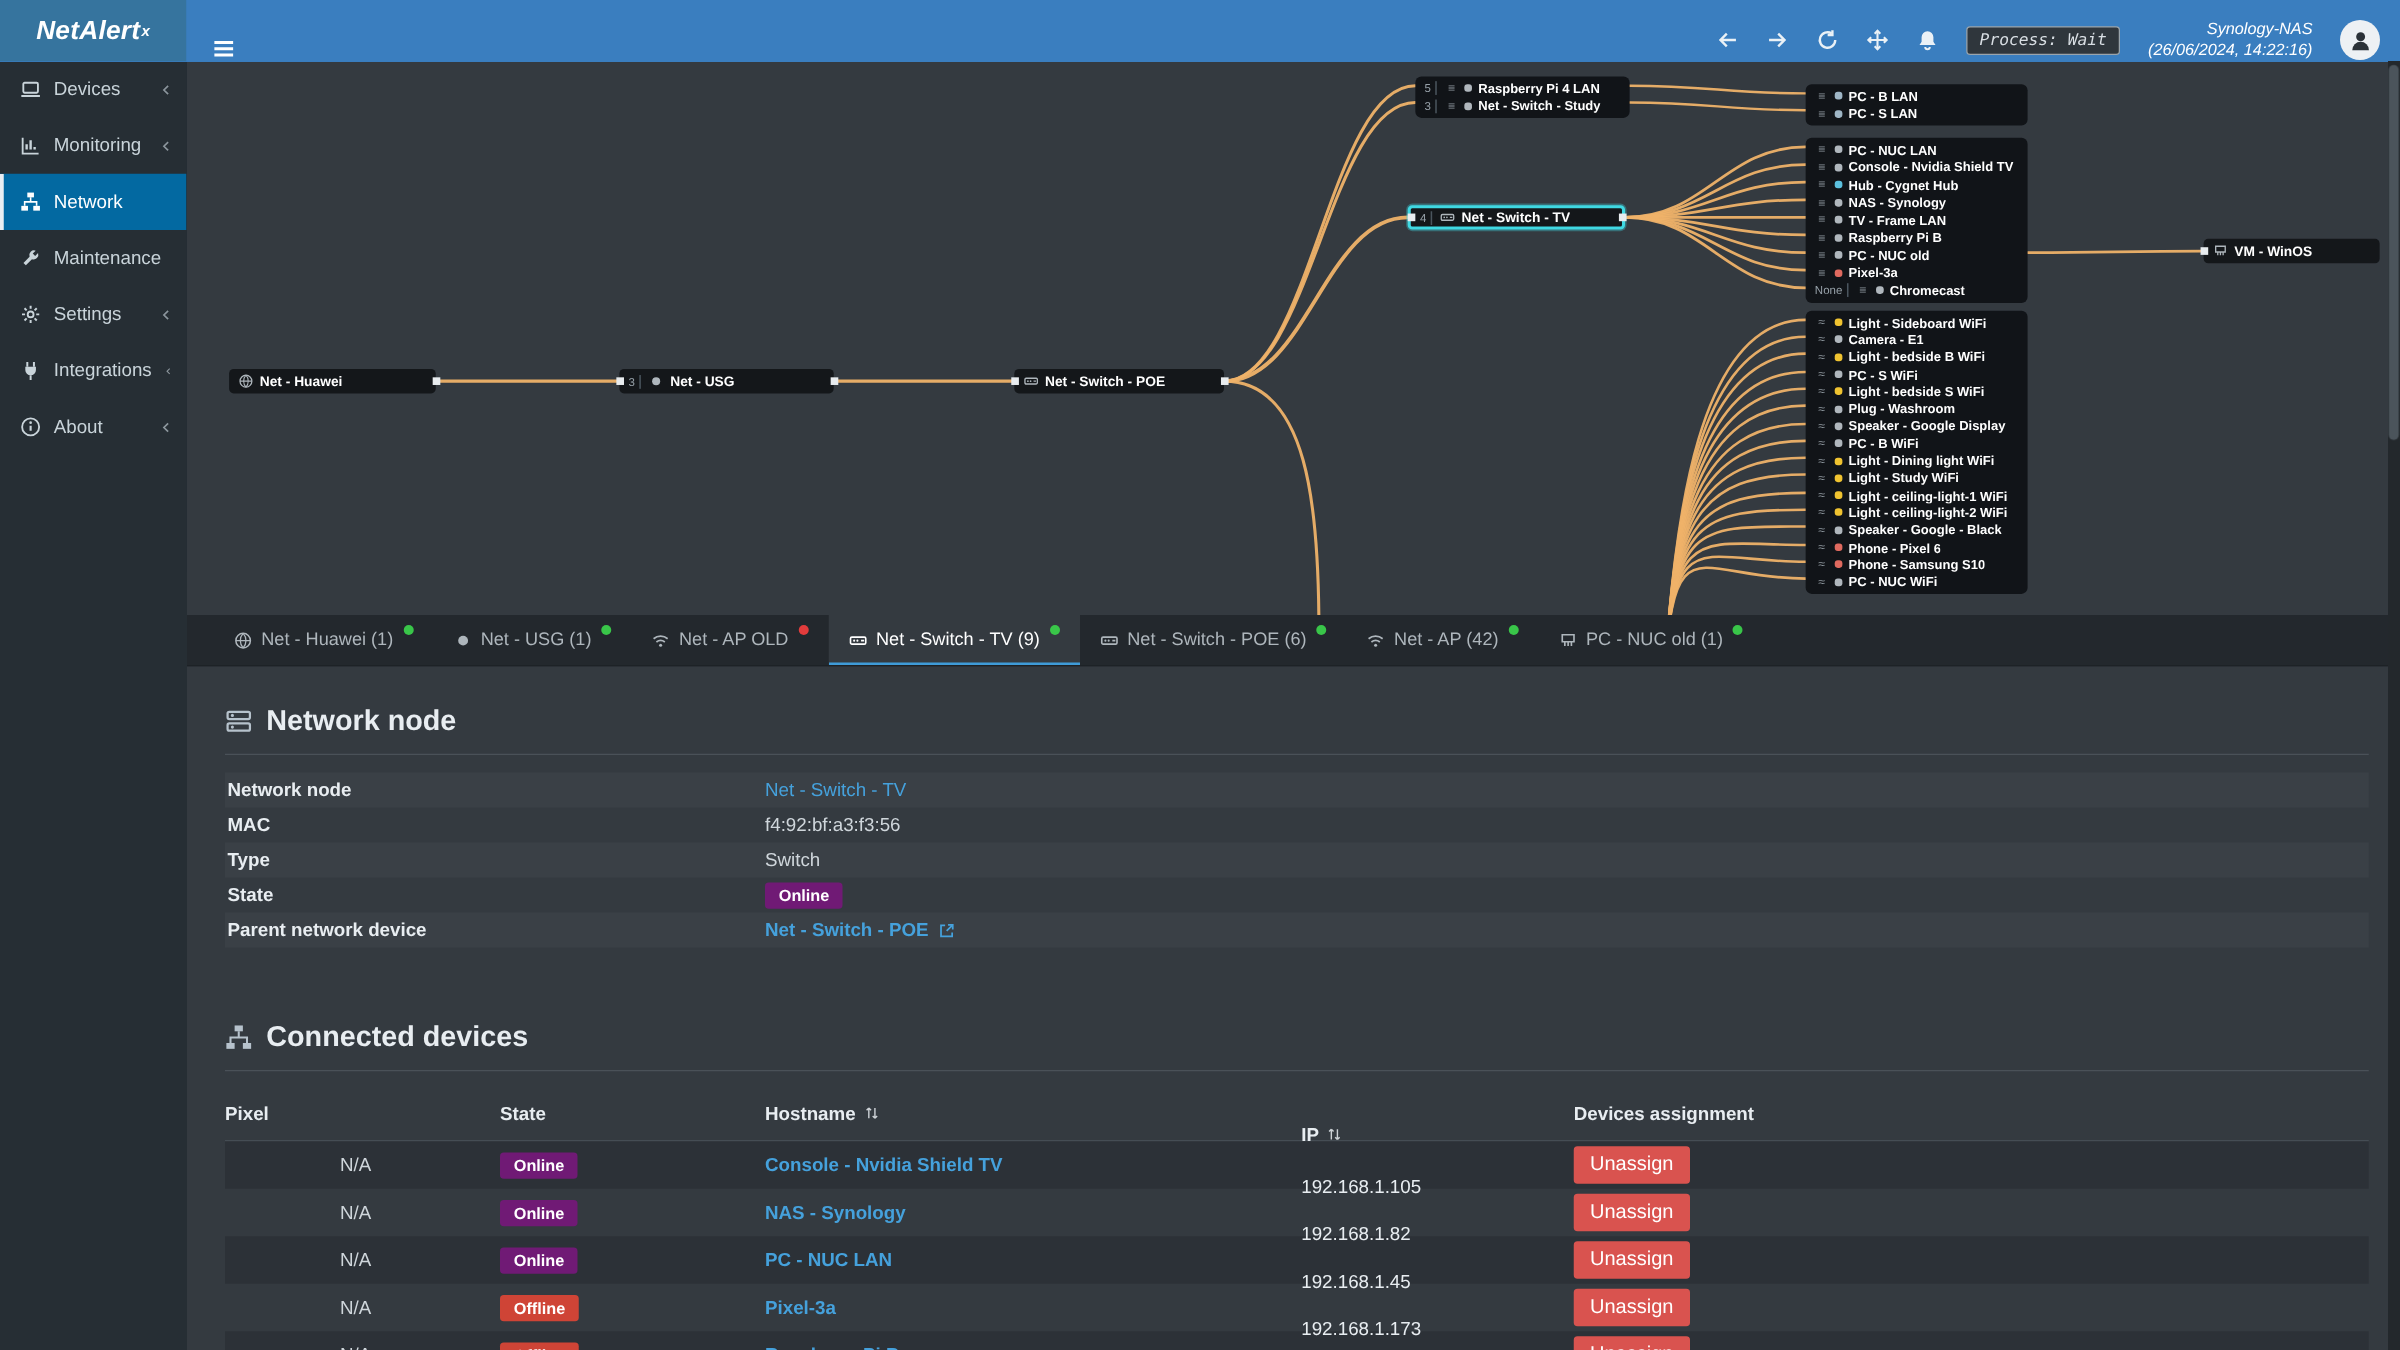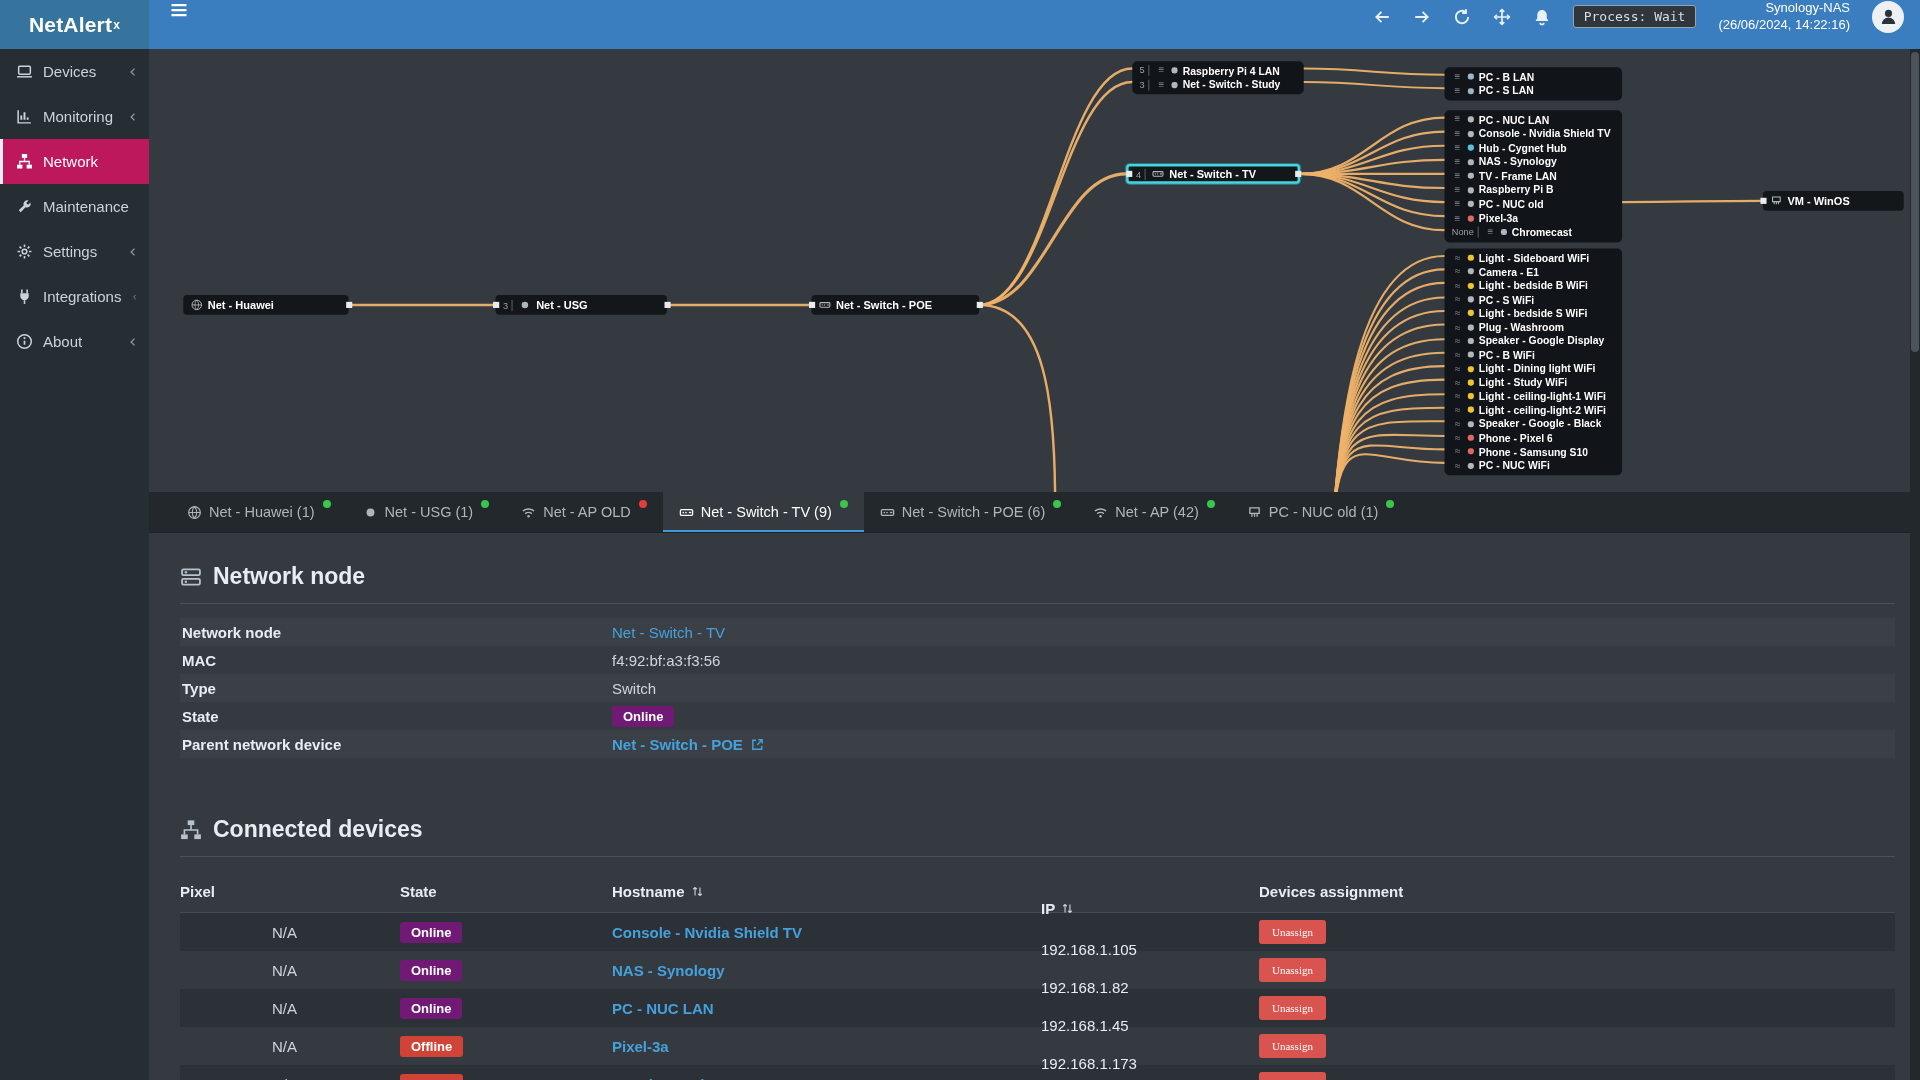--- a/index.html
+++ b/index.html
@@ -1,39 +1,39 @@
 <!DOCTYPE html>
 <html><head>
 <meta charset="utf-8">
 <style>
   * { margin:0; padding:0; box-sizing:border-box; }
   html,body { width:1920px; height:1080px; overflow:hidden; background:#343a40;
               font-family:"Liberation Sans", sans-serif; color:#e8edf1; }
 
   
   .topbar { position:fixed; top:0; left:0; right:0; height:49px; background:#3a7ebf;
-            display:flex; align-items:flex-start; z-index:50; }
+            display:flex; align-items:flex-end; z-index:50;font-style:italic; }
   .logo { width:149px; height:49px; background:#36749e; color:#fff; font-weight:bold;
           font-size:21px; display:flex; align-items:center; justify-content:center; letter-spacing:.2px; }
   .logo sup { font-size:12px; margin-left:1px; }
   .burger { margin-left:20px; width:20px; height:20px; color:#fff; cursor:pointer; }
   .tb-right { margin-left:auto; display:flex; align-items:center; gap:22px; padding-right:16px; color:#eaf1f6; }
   .tbi { width:18px; height:18px; color:#eaf1f6; cursor:pointer; }
   .proc-badge { font-family:"DejaVu Sans Mono", monospace; font-size:13px; color:#d8dee3;
                 background:#2f363c; border:1px solid #9aa4ab; border-radius:3px; padding:3px 10px; }
   .host-block { text-align:right; font-size:13px; line-height:1.3; color:#fff; }
   .avatar { width:32px; height:32px; border-radius:50%; background:#edf1f4; display:flex;
             align-items:center; justify-content:center; cursor:pointer; }
   .avatar svg { width:19px; height:19px; color:#2b3238; }
 
   
   .sidebar { position:fixed; top:49px; left:0; width:149px; bottom:0; background:#262e34; z-index:40; }
   .side-item { height:45px; display:flex; align-items:center; gap:10px; padding:0 10px 0 16px;
                color:#c9d4da; font-size:15px; cursor:pointer; }
-  .side-item.active { background:#be185d; color:#fff; box-shadow: inset 3px 0 0 #e9eef2; }
+  .side-item.active { background:#0369a1; color:#fff; box-shadow: inset 3px 0 0 #e9eef2; }
   .si-icon { width:17px; height:17px; flex:0 0 auto; }
   .si-label { flex:1; }
   .si-chev { width:12px; height:12px; color:#8b959c; }
 
   
   .main { position:absolute; left:149px; top:49px; right:0; bottom:0; background:#343a40; overflow:hidden; }
 
   
   .diagram { position:relative; height:443px; overflow:hidden; }
   #dscale { position:absolute; left:0; top:0; width:1446px; height:362px;
@@ -88,21 +88,21 @@
   .c-head { display:flex; align-items:center; font-weight:bold; color:#e8edf1; height:42px;
             border-bottom:1px solid #454d54; }
   .col-port { width:220px; } .col-state { width:212px; } .col-host { width:429px; }
   .col-ip { width:218px;margin-top:34px; } .col-manage { flex:1; }
   .sort-ic { width:13px; height:13px; margin-left:6px; opacity:.85; vertical-align:-1px; cursor:pointer; }
   .c-row { display:flex; align-items:center; height:38px; }
   .c-row:nth-child(odd) { background:rgba(0,0,0,.14); }
   .port-val { padding-left:92px; color:#cfd6db; }
   a.hostlnk { color:#45a1dc; font-weight:bold; text-decoration:none; }
   .unassign { background:#d9534f; color:#fff; border:none; border-radius:3px; padding:6px 13px;
-              font-size:11px; font-family:Liberation Serif, serif; cursor:pointer; }
+              font-size:16px; font-family:Liberation Sans, sans-serif; cursor:pointer; }
 
   
   .scrollbar { position:fixed; right:0; top:49px; bottom:0; width:10px; background:#23282c; z-index:60; }
   .scroll-thumb { position:absolute; top:3px; right:1px; width:8px; height:300px; background:#4b545b; border-radius:4px; }
 </style>
 </head>
 <body>
 
 <svg style="position:absolute;width:0;height:0" aria-hidden="true">
     <defs>

